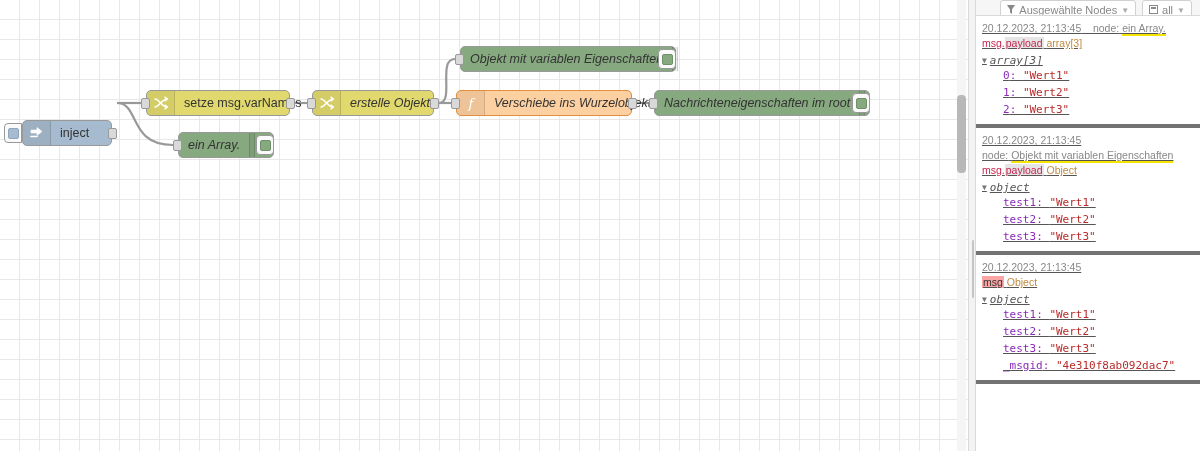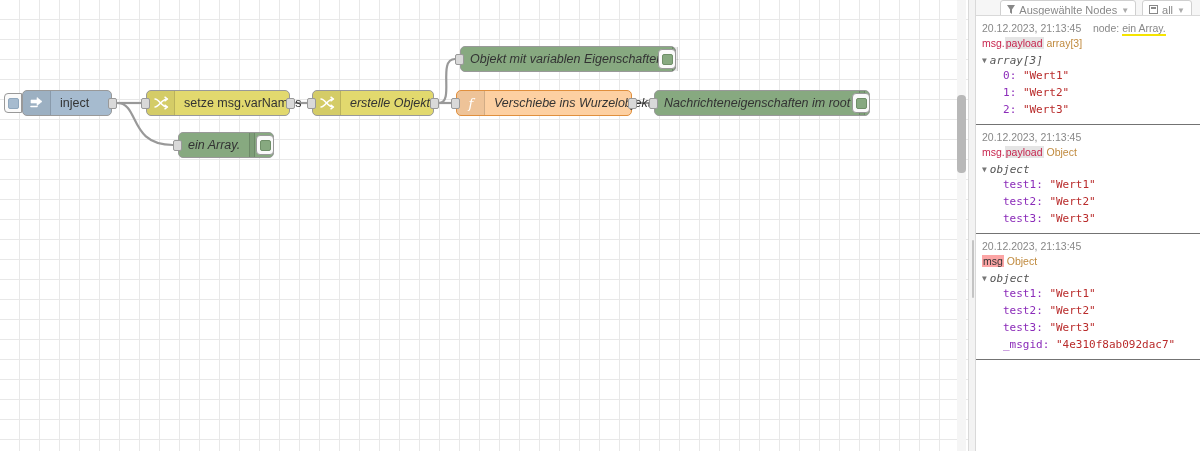--- a/index.html
+++ b/index.html
@@ -32,21 +32,21 @@
     border: 1px solid #999;
     display: flex;
     align-items: center;
     font-size: 12.5px;
     color: #333;
     white-space: nowrap;
   }
   .node .lbl { padding: 0 9px; font-style: italic; }
   .node.plain .lbl { font-style: normal; }
 
-  .node-inject  { background: #a6bbcf; }
+  .node-inject  { background: #a6bbcf; margin-top: 30px; }
   .node-change  { background: #e2d96e; }
   .node-func    { background: #fdd0a2; border-color: #e08f3d; }
   .node-debug   { background: #87a980; }
 
   
   .icn {
     width: 28px; height: 100%;
     display: flex; align-items: center; justify-content: center;
     background: rgba(0,0,0,0.06);
     border-right: 1px solid rgba(0,0,0,0.12);
@@ -144,24 +144,25 @@
     height: 20px; padding: 0 6px;
     border: 1px solid #d0d0d0; border-radius: 3px;
     background: #fff; color: #888; font-size: 11px;
     white-space: nowrap;
   }
   .tbbtn .car { font-size: 8px; color: #aaa; }
 
   #dbglist { flex: 1 1 auto; overflow: hidden; background: #fff; }
 
   .dmsg {
-    border-bottom: 1px solid #737373;
+    border-bottom: 4px solid #737373;
     padding: 5px 6px 6px 6px;
     font-size: 10.5px;
     color: #555;
+    text-decoration: underline;
   }
   .dmsg .meta { line-height: 15px; }
   .dmsg .ts { color: #888; }
   .dmsg .nodename { color: #888; }
   .dmsg .nodename .hl { border-bottom: 2px solid #f5e400; }
   .dmsg .topic {
     line-height: 15px; color: #c7254e;
     font-family: "Liberation Sans", sans-serif;
   }
   .dmsg .topic .mark { background: #e5e5e5; padding: 0 1px; }
@@ -351,20 +352,26 @@
           <div class="row"><span class="k">0</span><span class="k">: </span><span class="v">"Wert1"</span></div>
           <div class="row"><span class="k">1</span><span class="k">: </span><span class="v">"Wert2"</span></div>
           <div class="row"><span class="k">2</span><span class="k">: </span><span class="v">"Wert3"</span></div>
         </div>
       </div>
 
       <div class="dmsg">
         <div class="meta">
           <span class="ts">20.12.2023, 21:13:45</span>
         </div>
+        <div class="meta">
+          <span class="nodename">
+            <span>node:</span>
+            <span class="hl">Objekt mit variablen Eigenschaften</span>
+          </span>
+        </div>
         <div class="topic">
           <span>msg.</span><span class="mark">payload</span>
           <span class="tval">Object</span>
         </div>
         <div class="tree">
           <div class="root">
             <span class="tri">▼</span>
             <span>object</span>
           </div>
           <div class="row"><span class="k">test1</span><span class="k">: </span><span class="v">"Wert1"</span></div>

